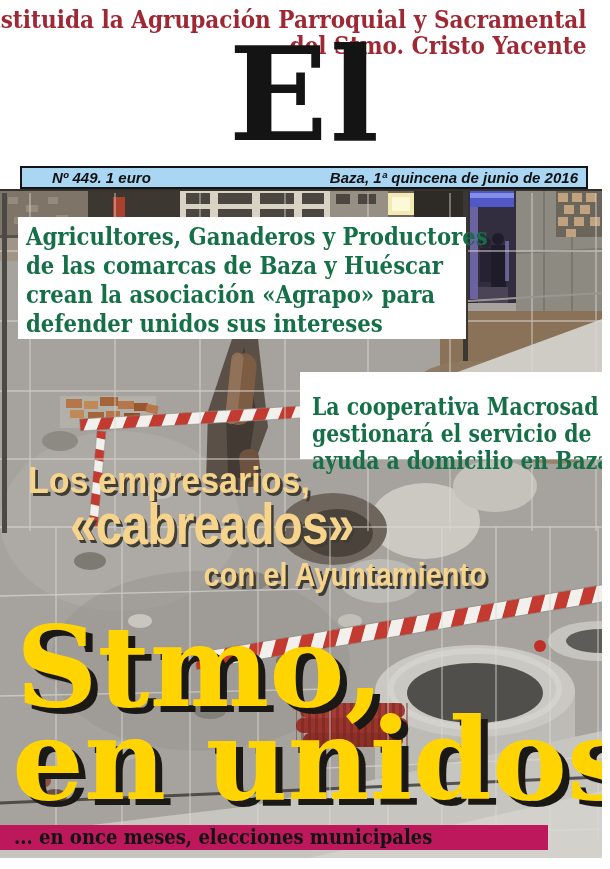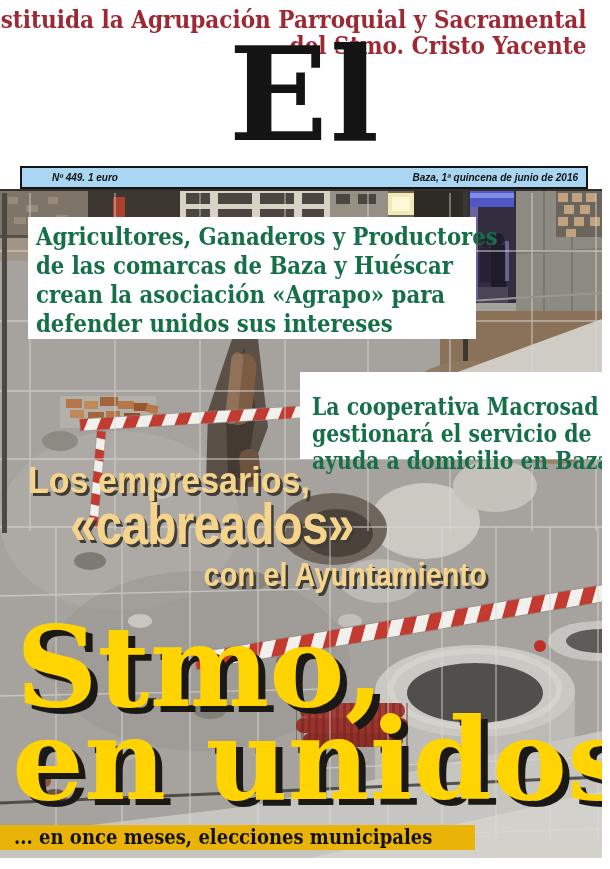--- a/index.html
+++ b/index.html
@@ -14,54 +14,54 @@
   
   .masthead{position:absolute;top:30px;left:0;width:610px;margin:0;text-align:center;
             color:#141414;font-weight:bold;font-size:130px;line-height:1.0;
             letter-spacing:2px;font-family:"DejaVu Serif",serif;}
 
   
   .dateline{position:absolute;top:166px;left:20px;width:568px;height:23px;box-sizing:border-box;
             background:#a9d6f2;border:2px solid #141414;display:flex;align-items:center;
             justify-content:space-between;padding:0 8px 0 30px;
             font-family:"Liberation Sans",sans-serif;font-weight:bold;font-style:italic;
-            font-size:10px;color:#111;}
+            font-size:15px;color:#111;}
 
   
   .photo{position:absolute;top:189px;left:0;width:602px;height:669px;background:#a6a39e;
          overflow:hidden;border-top:2px solid #35322e;box-sizing:border-box;}
   .photo svg{position:absolute;left:0;top:0;}
 
   
   .hbox{position:absolute;background:#ffffff;color:#156f47;font-weight:bold;z-index:3;
         box-sizing:border-box;font-family:"DejaVu Serif",serif;}
   .hbox1{left:18px;top:26px;width:448px;height:122px;padding:5px 0 0 8px;
-         font-size:25px;line-height:29px;margin-left:10px;}
+         font-size:25px;line-height:29px;}
   .hbox2{left:300px;top:181px;width:302px;height:87px;padding:21px 0 0 12px;
          font-size:24px;line-height:27px;}
   .squish{display:inline-block;transform:scaleX(0.85);transform-origin:0 50%;white-space:nowrap;}
 
   
   .cream{position:absolute;z-index:3;color:#f6d48c;font-family:"Liberation Sans",sans-serif;
          font-weight:bold;text-shadow:3px 3px 0 #403d37;white-space:nowrap;line-height:1;}
   .cream-1{left:28px;top:271px;font-size:37px;transform:scaleX(0.92);transform-origin:0 0;}
   .cream-2{left:70px;top:305px;font-size:57px;letter-spacing:-1px;transform:scaleX(0.84);transform-origin:0 0;}
   .cream-3{left:0;top:367px;width:487px;text-align:right;font-size:33px;
            transform:scaleX(0.88);transform-origin:100% 0;}
 
   
   .maintitle{position:absolute;z-index:3;color:#ffd400;font-family:"DejaVu Serif",serif;
              font-weight:bold;line-height:1;white-space:nowrap;
              text-shadow:7px 6px 0 #1b1916;}
   .main-1{left:16px;top:419px;font-size:113px;}
   .main-2{left:12px;top:512px;font-size:113px;}
 
   
-  .banner{position:absolute;z-index:3;left:0;top:634px;width:475px;height:25px;
-          background:#eab308;color:#131313;font-family:"DejaVu Serif",serif;font-weight:bold;
+  .banner{position:absolute;z-index:3;left:0;top:634px;width:548px;height:25px;
+          background:#be185d;color:#131313;font-family:"DejaVu Serif",serif;font-weight:bold;
           font-size:20px;line-height:25px;padding-left:14px;box-sizing:border-box;}
   .banner .squish{transform:scaleX(0.9);}
 </style>
 </head>
 <body>
 
 <div class="page">
 
   <div class="kicker">
     <div>Constituida la Agrupación Parroquial y Sacramental</div>

